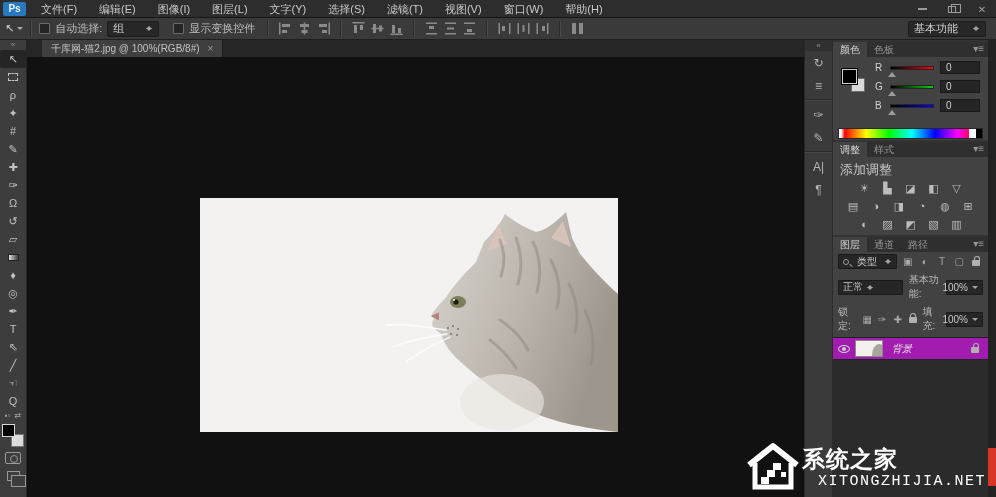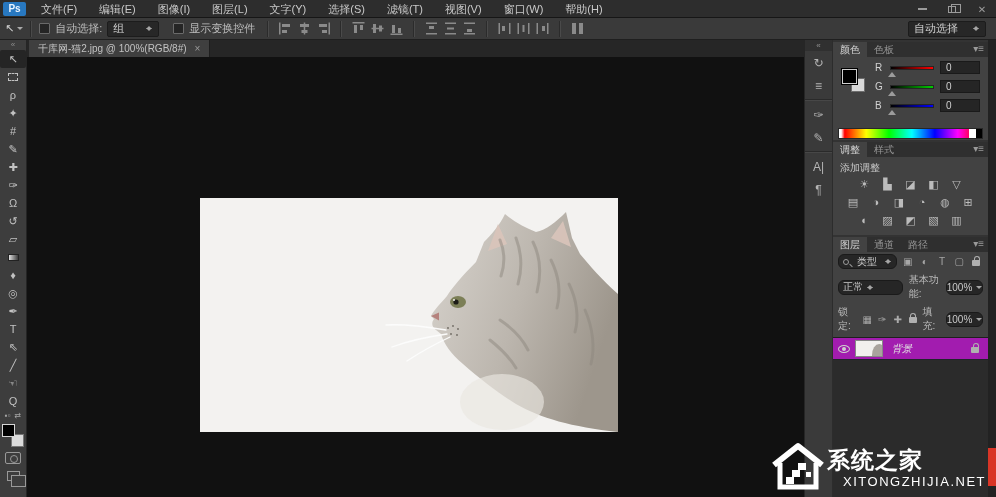--- a/index.html
+++ b/index.html
@@ -34,21 +34,21 @@
 .updown::before{content:"";position:absolute;top:0;left:0;border:3px solid transparent;border-bottom-color:#a5a5a5}
 .updown::after{content:"";position:absolute;bottom:0;left:0;border:3px solid transparent;border-top-color:#a5a5a5}
 .alico{width:17px;height:15px;display:flex;align-items:center;justify-content:center;margin:0 1px}
 .alico svg rect{fill:#8a8a8a}
 .ws-select{margin-left:auto;margin-right:10px;width:78px;justify-content:space-between}
 
 
 .tabbar{position:absolute;left:27px;top:40px;width:777px;height:17px;background:#262626;
         display:flex;align-items:stretch}
 .doc-tab{background:#3f3f3f;color:#c2c2c2;font-size:10px;display:flex;align-items:center;gap:8px;
-         padding:0 9px;margin-left:2px;border-right:1px solid #1e1e1e}
+         padding:0 9px;margin-left:15px;border-right:1px solid #1e1e1e}
 .tab-close{color:#9a9a9a;font-size:10px}
 
 
 .toolbar{position:absolute;left:0;top:40px;width:27px;height:457px;background:#3d3d3d;
          border-right:1px solid #252525;display:flex;flex-direction:column;align-items:center;z-index:8}
 .tb-grip{height:10px;font-size:8px;color:#8c8c8c;line-height:10px;width:100%;text-align:center}
 .tool{width:26px;height:18px;display:flex;align-items:center;justify-content:center;
       font-size:11px;color:#c2c2c2;line-height:1}
 .tool.selected{background:#252525;border-radius:2px}
 .marquee-glyph{width:10px;height:8px;border:1px dashed #c2c2c2}
@@ -96,55 +96,55 @@
 .chan-thumb{position:absolute;left:-3px;bottom:-8px;width:0;height:0;border:4px solid transparent;border-bottom:5px solid #9c9c9c}
 .chan-value{width:40px;height:13px;background:#252525;border:1px solid #1a1a1a;color:#cfcfcf;
             font-size:10px;line-height:12px;padding-left:5px}
 .spectrum{position:absolute;left:5px;right:5px;bottom:3px;height:11px;border:1px solid #272727;
   background:linear-gradient(to right,#fff 0,#fff 1.5%,#f00 4%,#ff0 19%,#0f0 35%,#0ff 51%,#00f 67%,#f0f 83%,#f00 96%)}
 .spectrum::after{content:"";position:absolute;right:0;top:0;width:13px;height:100%;
   background:linear-gradient(to right,#fff 0 50%,#000 50%)}
 
 
 .adj-panel{top:102px;height:93px}
-.adj-label{font-size:10px;color:#c6c6c6;margin:4px 0 3px 7px}
+.adj-label{font-size:13px;color:#c6c6c6;margin:4px 0 3px 7px}
 .adj-row{display:flex;justify-content:center;gap:8px;margin-bottom:5px}
 .adj-icon{width:15px;height:13px;font-size:11px;line-height:13px;text-align:center;color:#bcbcbc}
 
 
 .layers-panel{top:197px;height:260px;display:flex;flex-direction:column}
 .lp-row{display:flex;align-items:center;padding:2px 5px;gap:4px;font-size:10px;color:#b9b9b9}
-.well{background:#262626;border:1px solid #1a1a1a;border-radius:6px;height:15px;display:flex;
+.well{background:#262626;border:1px solid #1a1a1a;border-radius:1px;height:15px;display:flex;
       align-items:center;padding:0 4px;gap:4px;color:#c9c9c9}
 .search-well{width:62px;justify-content:space-between}
 .imag{display:inline-block;width:6px;height:6px;border:1px solid #9a9a9a;border-radius:50%;position:relative;flex:none}
 .imag::after{content:"";position:absolute;left:5px;top:5px;width:4px;height:1px;background:#9a9a9a;transform:rotate(45deg)}
 .fil-ico{font-size:10px;color:#a6a6a6;width:14px;text-align:center}
 .blend-well{width:80px;justify-content:flex-start}
-.num-well{width:37px;justify-content:center}
+.num-well{width:37px;justify-content:flex-end}
 .dd-s{width:0;height:0;border:3px solid transparent;border-top-color:#a5a5a5;margin-top:3px}
 .ilock{width:8px;height:6px;background:#b0b0b0;border-radius:1px;position:relative;display:inline-block;margin-top:4px}
 .ilock::before{content:"";position:absolute;left:1.5px;top:-4px;width:4px;height:4px;border:1px solid #b0b0b0;border-bottom:none;border-radius:3px 3px 0 0}
 .lock-ico{font-size:10px;color:#ababab;width:13px;text-align:center}
 .layer-list{flex:1;background:#2b2b2b;border-top:1px solid #1f1f1f;margin-top:2px}
 .layer-row{height:22px;display:flex;align-items:center;background:#a21caf;border-bottom:1px solid #20242a}
 .eye-cell{width:22px;display:flex;justify-content:center}
 .ieye{display:inline-block;width:12px;height:8px;border:1px solid #cfcfcf;border-radius:50%;position:relative}
 .ieye::after{content:"";position:absolute;left:3px;top:1px;width:4px;height:4px;border-radius:50%;background:#cfcfcf}
 .layer-thumb{width:28px;height:17px;background:#f2f1ee;border:1px solid #888;position:relative;overflow:hidden;flex:none}
 .layer-thumb::after{content:"";position:absolute;right:-3px;top:3px;width:13px;height:16px;background:#a9a49d;
                     border-radius:55% 45% 0 0/70% 45% 0 0}
 .layer-name{font-size:10px;font-style:italic;color:#e0e0e0;margin-left:9px}
 .layer-lock{margin-left:auto;margin-right:9px}
 
 
 .watermark{position:absolute;right:10px;top:441px;display:flex;align-items:center;gap:3px;z-index:40}
 .wm-text{display:flex;flex-direction:column}
 .wm-title{font-size:23px;font-weight:bold;color:#fff;letter-spacing:1px;line-height:32px;white-space:nowrap}
-.wm-url{font-size:13px;color:#fff;font-family:Liberation Sans, sans-serif;letter-spacing:1.5px;margin:-2px 0 0 16px}
+.wm-url{font-size:15px;color:#fff;font-family:Liberation Mono, monospace;letter-spacing:1.5px;margin:-2px 0 0 16px}
 .wm-red{position:absolute;right:0;top:448px;width:8px;height:38px;background:#d93526;z-index:41}
 </style>
 </head>
 <body>
 
 <div id="app">
 
   <div class="menubar">
     <div class="ps-logo">Ps</div>
     <span class="menu-item">文件(F)</span>
@@ -275,21 +275,21 @@
       </span>
     <div class="ob-divider"></div>
     <span class="alico">
         <svg width="14" height="13" viewBox="0 0 14 13">
           <rect x="1" y="1" width="4" height="11"></rect>
           <rect x="8" y="1" width="4" height="11"></rect>
         </svg>
       </span>
 
     <div class="select ws-select">
-      <span>自动选择</span>
+      <span>基本功能</span>
       <span class="updown"></span>
     </div>
   </div>
 
   <div class="tabbar">
     <div class="doc-tab">
       <span>千库网-猫2.jpg @ 100%(RGB/8#)</span>
       <span class="tab-close">×</span>
     </div>
   </div>

